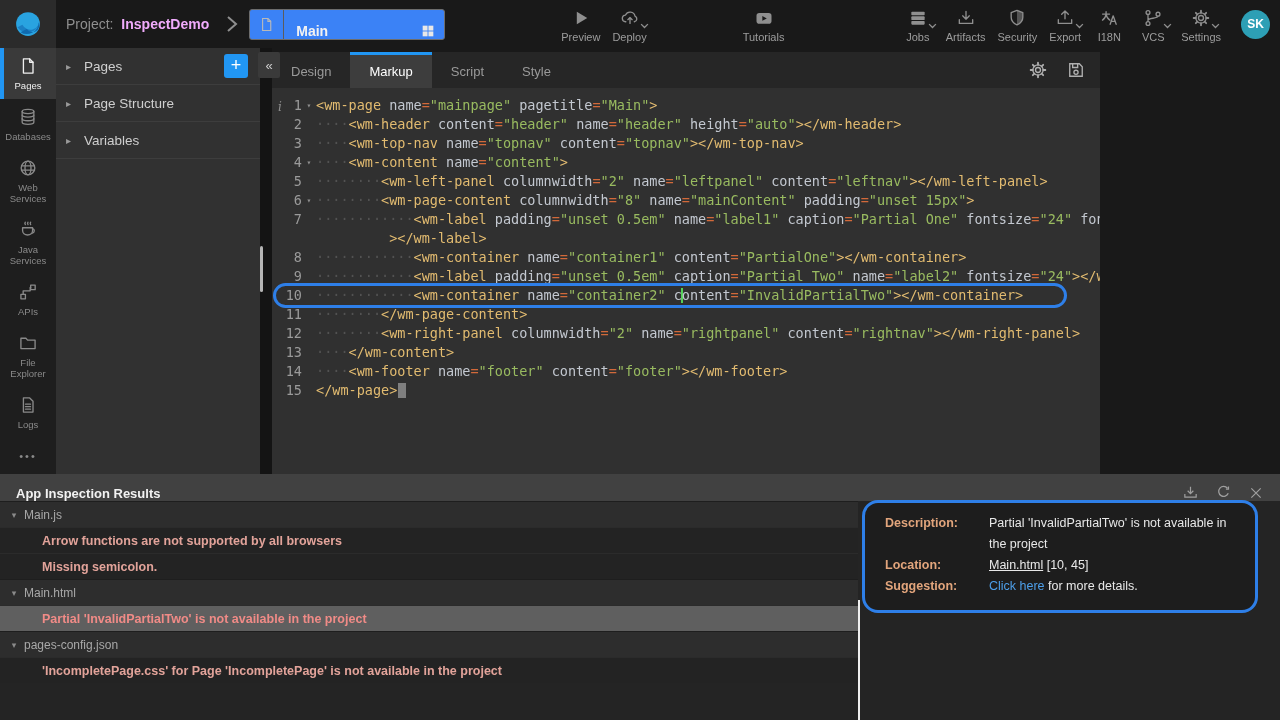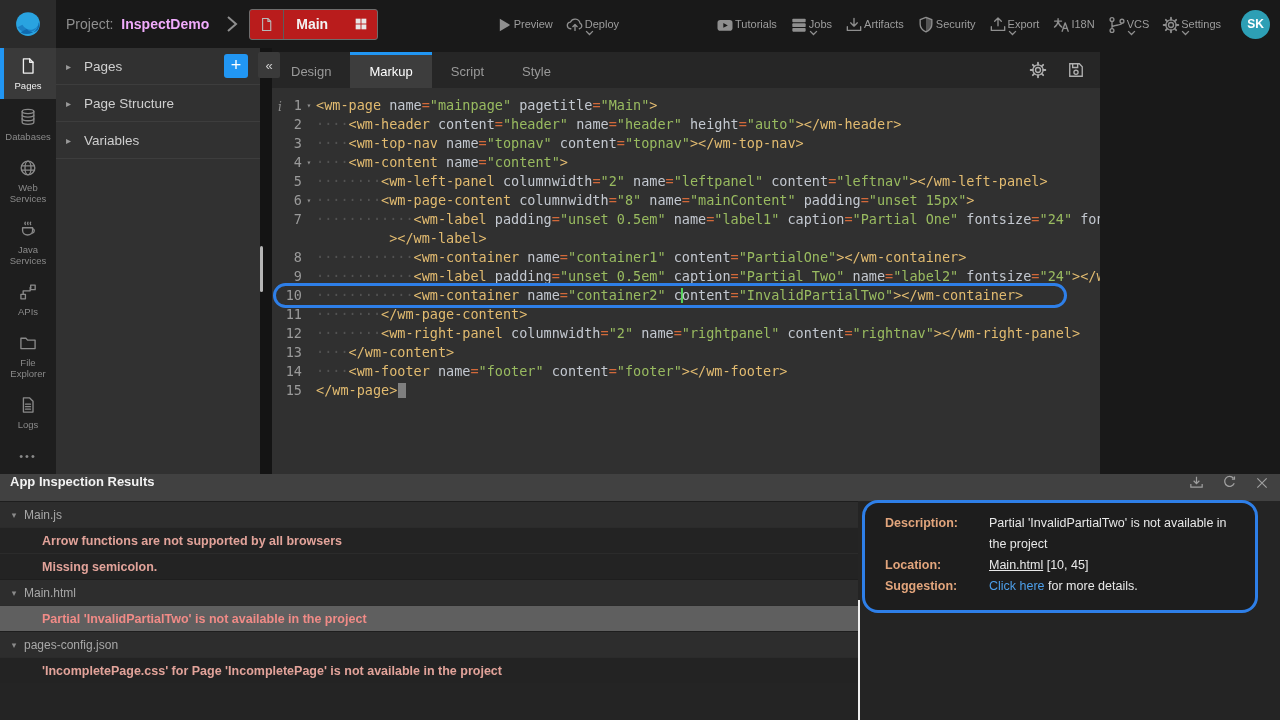--- a/index.html
+++ b/index.html
@@ -12,28 +12,28 @@
   .app{position:relative;width:1280px;height:720px;background:#191919}
   svg{display:block}
 
   
   .topbar{position:absolute;left:0;top:0;width:1280px;height:48px;background:#191919;display:flex;align-items:center}
   .logo-cell{width:56px;height:48px;background:#2b2b2b;display:flex;align-items:center;justify-content:center;flex:0 0 auto}
   .project{margin-left:10px;font-size:14px;white-space:nowrap}
   .project .plabel{color:#8f8f8f}
   .project .pname{color:#f0abfc;font-weight:bold;margin-left:4px}
   .chev-right{margin:0 10px 0 16px;color:#8f8f8f}
-  .page-selector{display:flex;align-items:center;height:31px;width:196px;border:1px solid #6d6d6d;border-radius:3px;background:#b91c1c;overflow:hidden}
+  .page-selector{display:flex;align-items:flex-end;height:31px;width:196px;border:1px solid #6d6d6d;border-radius:3px;background:#3b82f6;overflow:hidden}
   .ps-filecell{width:34px;height:100%;display:flex;align-items:center;justify-content:center;border-right:1px solid #5c5c5c;color:#b9b9b9}
   .ps-value{flex:1;color:#f2f2f2;font-weight:bold;font-size:14px;padding-left:12px}
   .ps-grid{width:32px;display:flex;align-items:center;justify-content:center;color:#e8e8e8}
   .tb-actions{display:flex;align-items:flex-start}
   .tb-actions.left{margin-left:110px}
   .tb-actions.right{margin-left:auto;}
-  .tb-action{position:relative;display:flex;flex-direction:row;align-items:flex-start;min-width:44px;padding:5px 6px 3px;cursor:pointer;color:#9d9d9d}
+  .tb-action{position:relative;display:flex;flex-direction:column;align-items:center;min-width:44px;padding:5px 6px 3px;cursor:pointer;color:#9d9d9d}
   .tb-action .ticon{color:#8f8f8f;position:relative}
   .tb-action .tlabel{font-size:11px;color:#9d9d9d;margin-top:3px;white-space:nowrap}
   .tb-caret{position:absolute;right:-9px;bottom:-1px;color:#8f8f8f}
   .gap-before{margin-left:84px}
   .avatar{width:29px;height:29px;border-radius:50%;background:var(--avatar);color:#fff;font-size:12px;font-weight:bold;
     display:flex;align-items:center;justify-content:center;margin:0 10px 0 14px;cursor:pointer;flex:0 0 auto}
 
   
   .sidebar{position:absolute;left:0;top:48px;width:56px;height:426px;background:#1e1e1e;display:flex;flex-direction:column}
   .sb-item{position:relative;display:flex;flex-direction:column;align-items:center;justify-content:center;
@@ -70,21 +70,21 @@
   .gut{width:30px;text-align:right;color:#9a9a9a;flex:0 0 auto}
   .fold{width:14px;text-align:center;color:#8f8f8f;font-size:8px;line-height:19px;flex:0 0 auto}
   .ctext{flex:1}
   .tk-t{color:#e2bb70}.tk-a{color:#c3c8d0}.tk-e{color:#d2693a}.tk-v{color:#99bb60}.tk-w{color:#525252}
   .caret{display:inline-block;width:2px;height:15px;background:#53d058;vertical-align:-3px;margin:0 -1px}
   .blockcur{display:inline-block;width:8px;height:15px;background:#9a9a9a;opacity:.75;vertical-align:-3px;margin-left:1px}
   .capsule{position:absolute;left:1px;right:33px;top:-3px;bottom:-3px;border:3px solid var(--hl);border-radius:999px;pointer-events:none}
 
   
   .inspect{position:absolute;left:0;top:474px;width:1280px;height:246px;background:#242424;z-index:6}
-  .in-header{height:27px;background:#414141;display:flex;align-items:flex-start;padding:0 10px}
+  .in-header{height:27px;background:#414141;display:flex;align-items:flex-end;padding:0 16px}
   .in-title{color:#f2f2f2;font-size:13px;font-weight:bold;flex:1}
   .in-tools{display:flex;align-items:center;gap:16px;color:#9f9f9f}
   .in-tool{cursor:pointer}
   .in-rows{position:absolute;left:0;top:27px;width:858px}
   .ing-header{height:26px;display:flex;align-items:center;background:#2d2d2d;border-top:1px solid #1e1e1e;cursor:pointer}
   .ing-arrow{width:20px;text-align:center;color:#8a8a8a;font-size:9px;margin-left:4px}
   .ing-label{color:#a8a8a8;font-size:12px}
   .in-issue{height:26px;display:flex;align-items:center;background:#232323;border-top:1px solid #2b2b2b;
     padding-left:42px;color:var(--err);font-size:12.5px;font-weight:bold;cursor:pointer}
   .in-issue.selected{background:#5f5f5f;color:var(--err-sel)}

